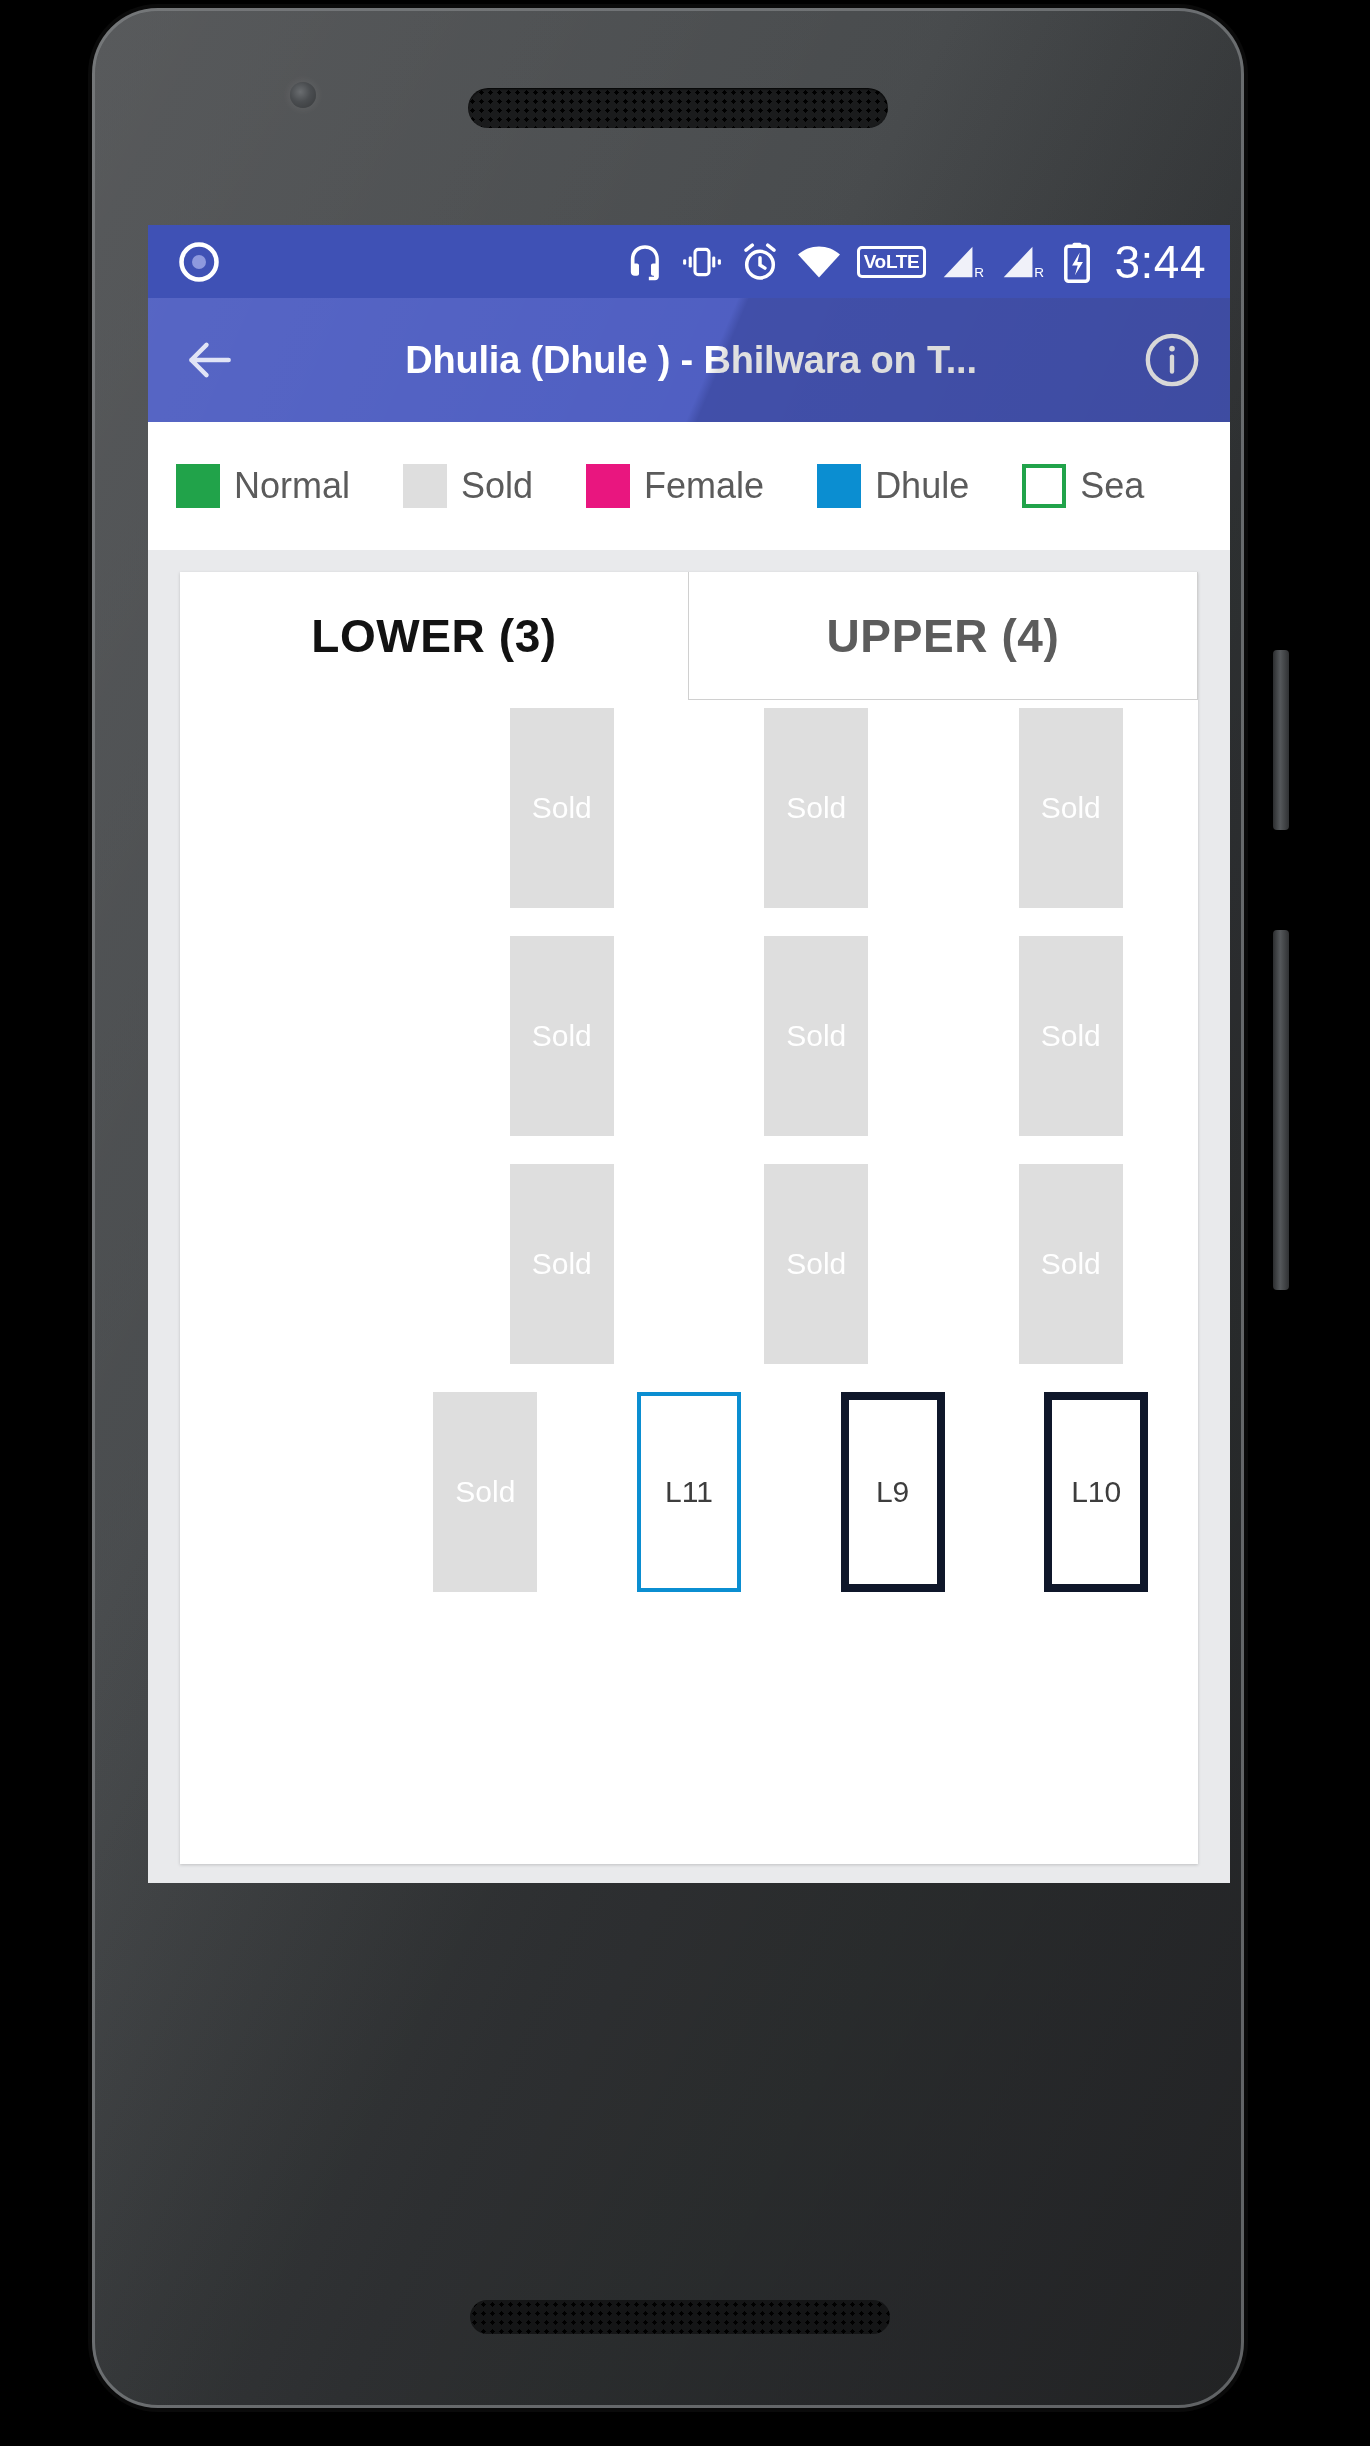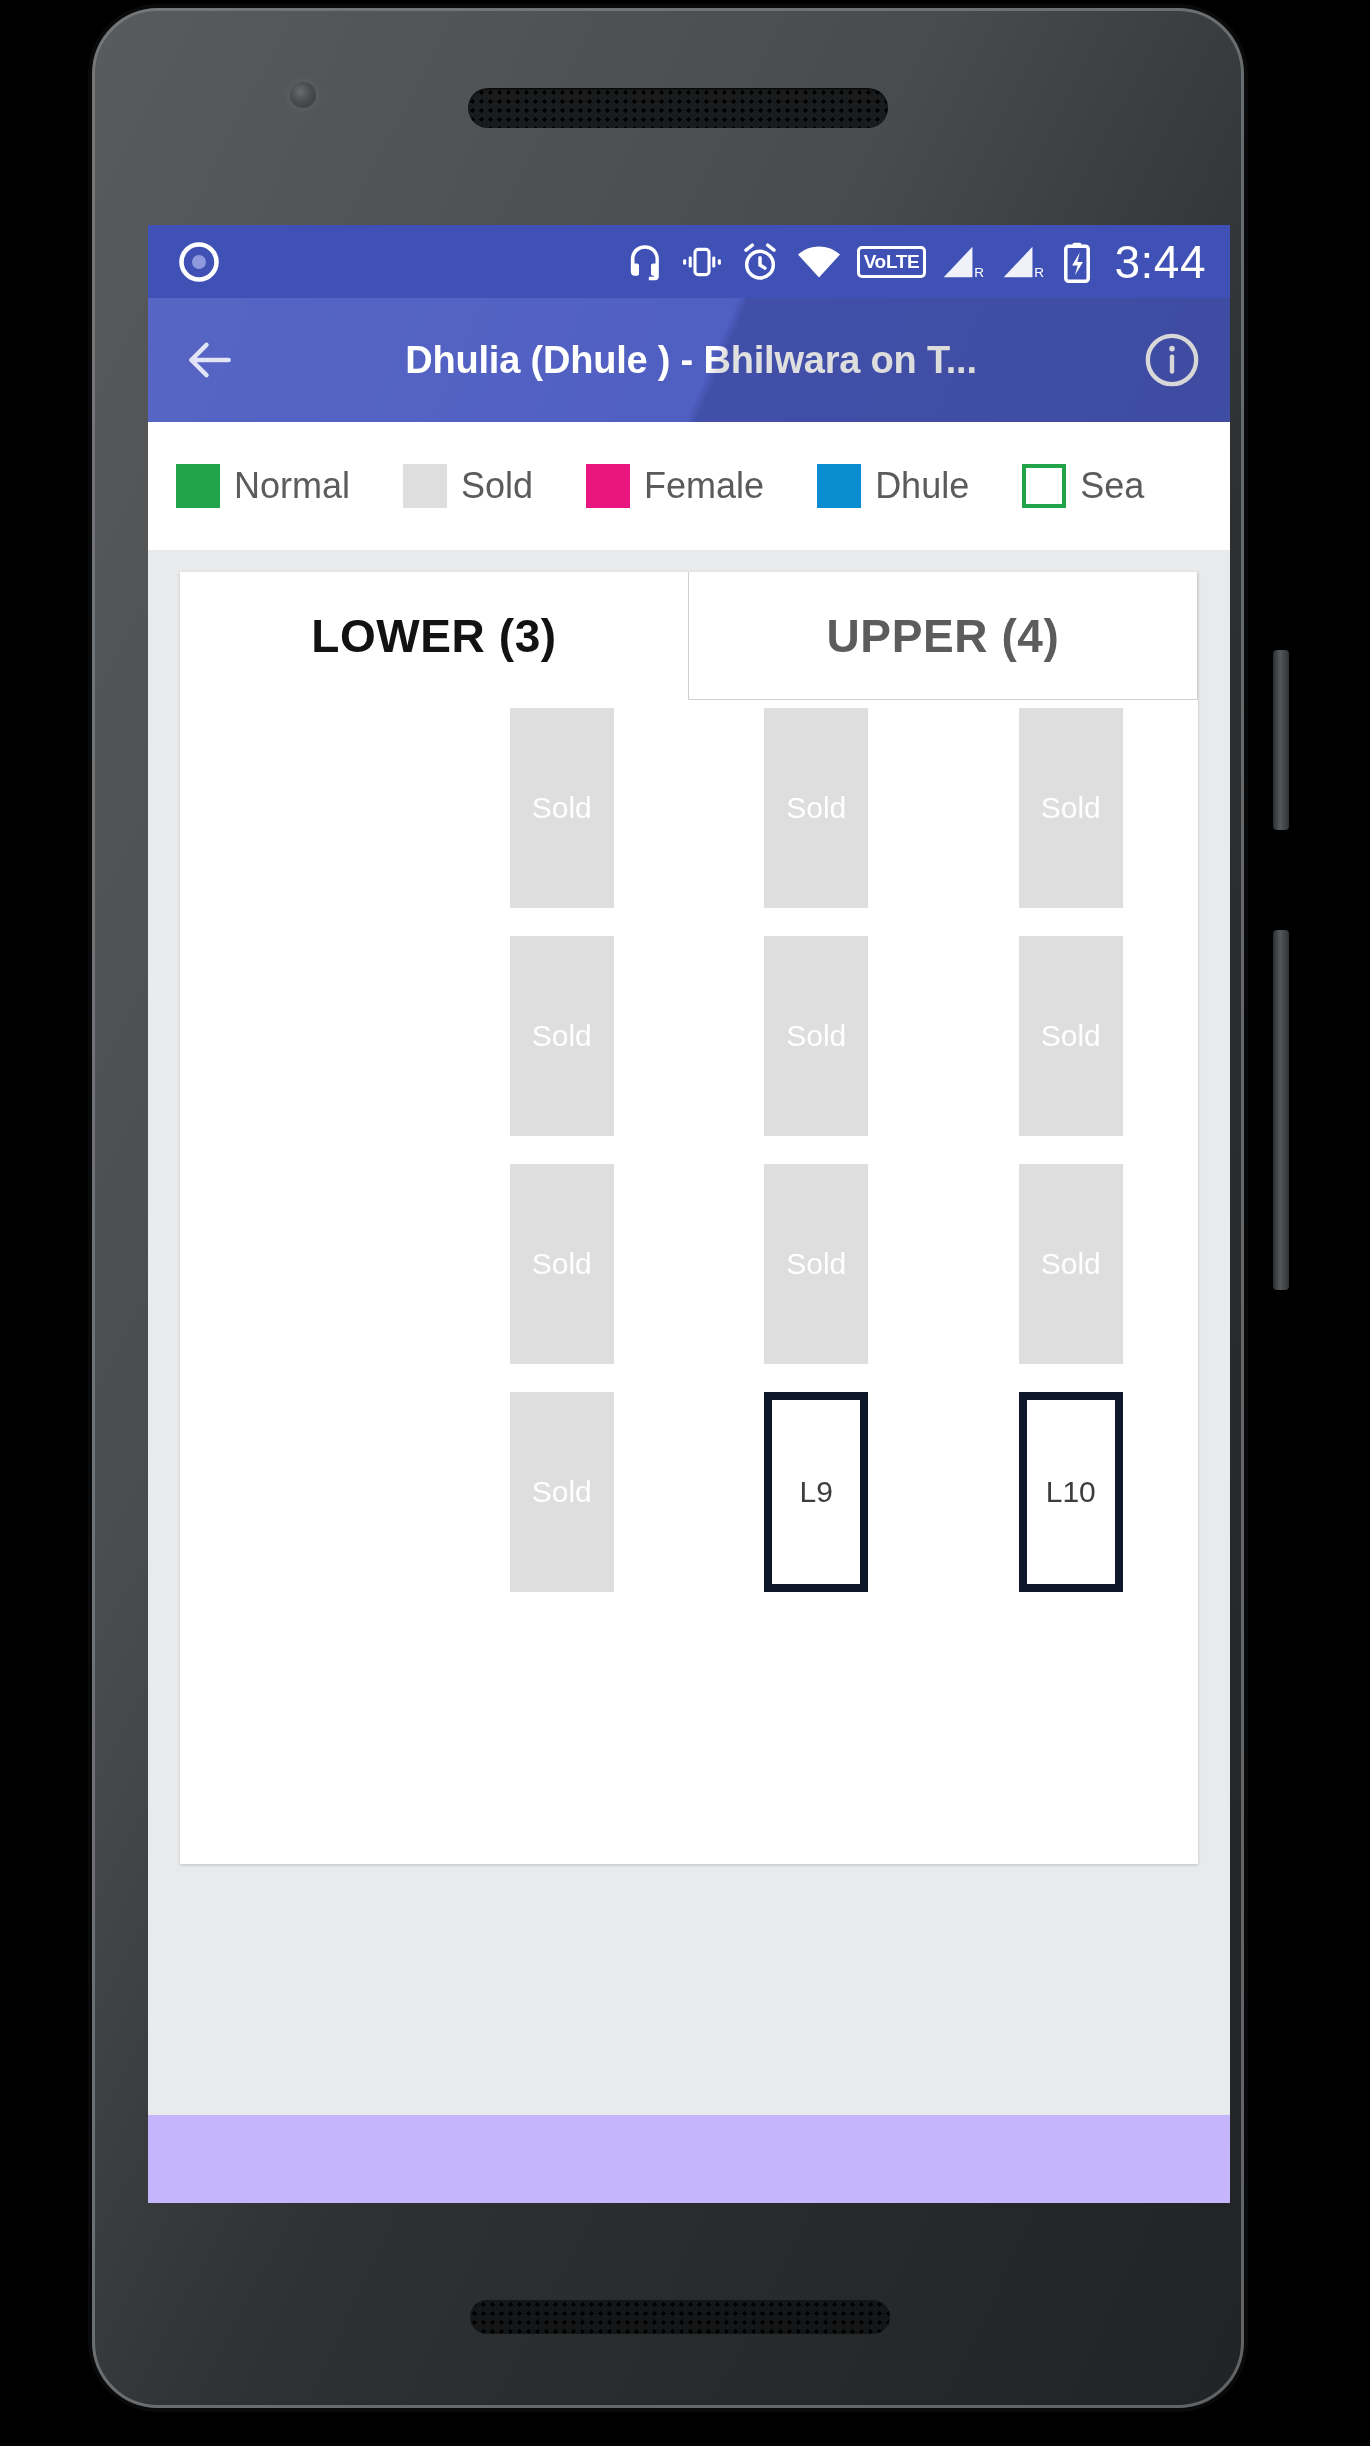--- a/index.html
+++ b/index.html
@@ -63,22 +63,22 @@
     width: 16px; border-radius: 4px;
     background: linear-gradient(90deg, #2c2e30, #55585b 45%, #303234);
   }
   .btn-power { top: 650px; height: 180px; }
   .btn-volume { top: 930px; height: 360px; }
 
   
   .screen {
     position: absolute;
     left: 148px; top: 225px;
-    width: 1082px; height: 1978px;
-    background: #c4b5fd;
+    width: 1082px; height: 1658px;
+    background: #bef264;
     overflow: hidden;
   }
 
   
   .status-bar {
     height: 73px;
     background: #3f51b5;
     display: flex; align-items: center;
     padding: 0 24px 0 30px;
     color: #fff;
@@ -345,20 +345,23 @@
           </div>
 
           <div class="seat-row">
             <div class="seat-cell">
               <div class="seat empty"></div>
             </div>
             <div class="seat-cell">
               <div class="seat sold">Sold</div>
             </div>
             <div class="seat-cell">
+              <div class="seat male">L11</div>
+            </div>
+            <div class="seat-cell">
               <div class="seat normal">L9</div>
             </div>
             <div class="seat-cell">
               <div class="seat normal">L10</div>
             </div>
           </div>
 
         </div>
       </div>
     </div>

